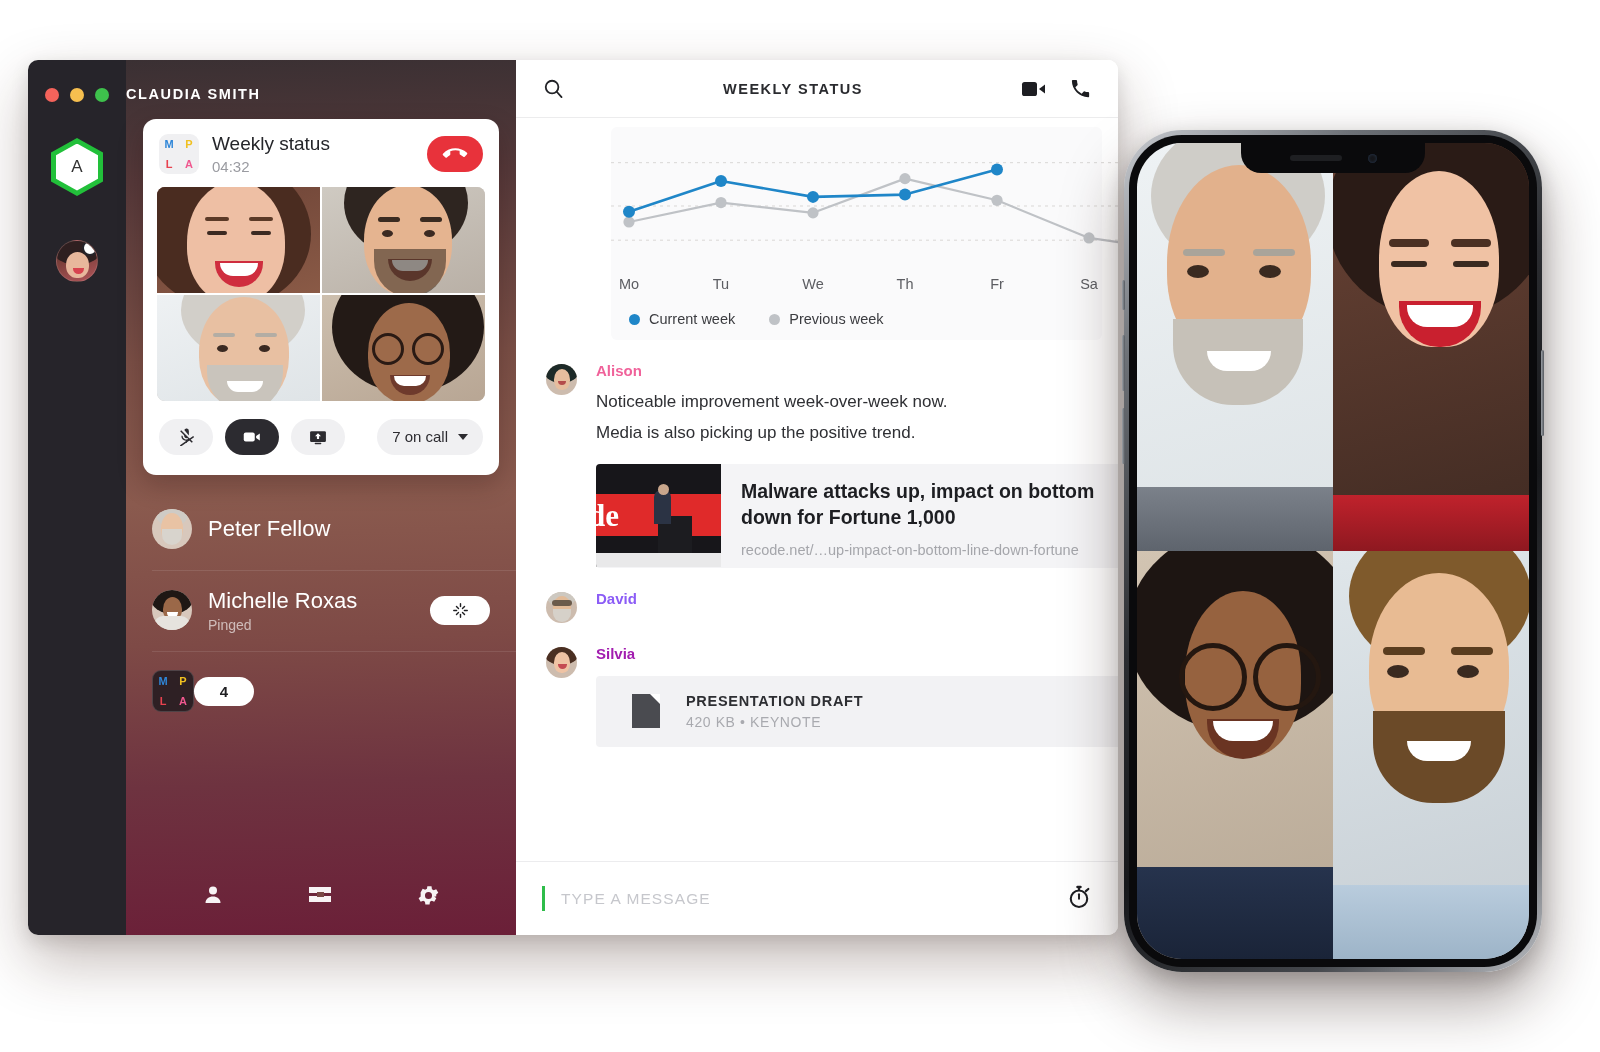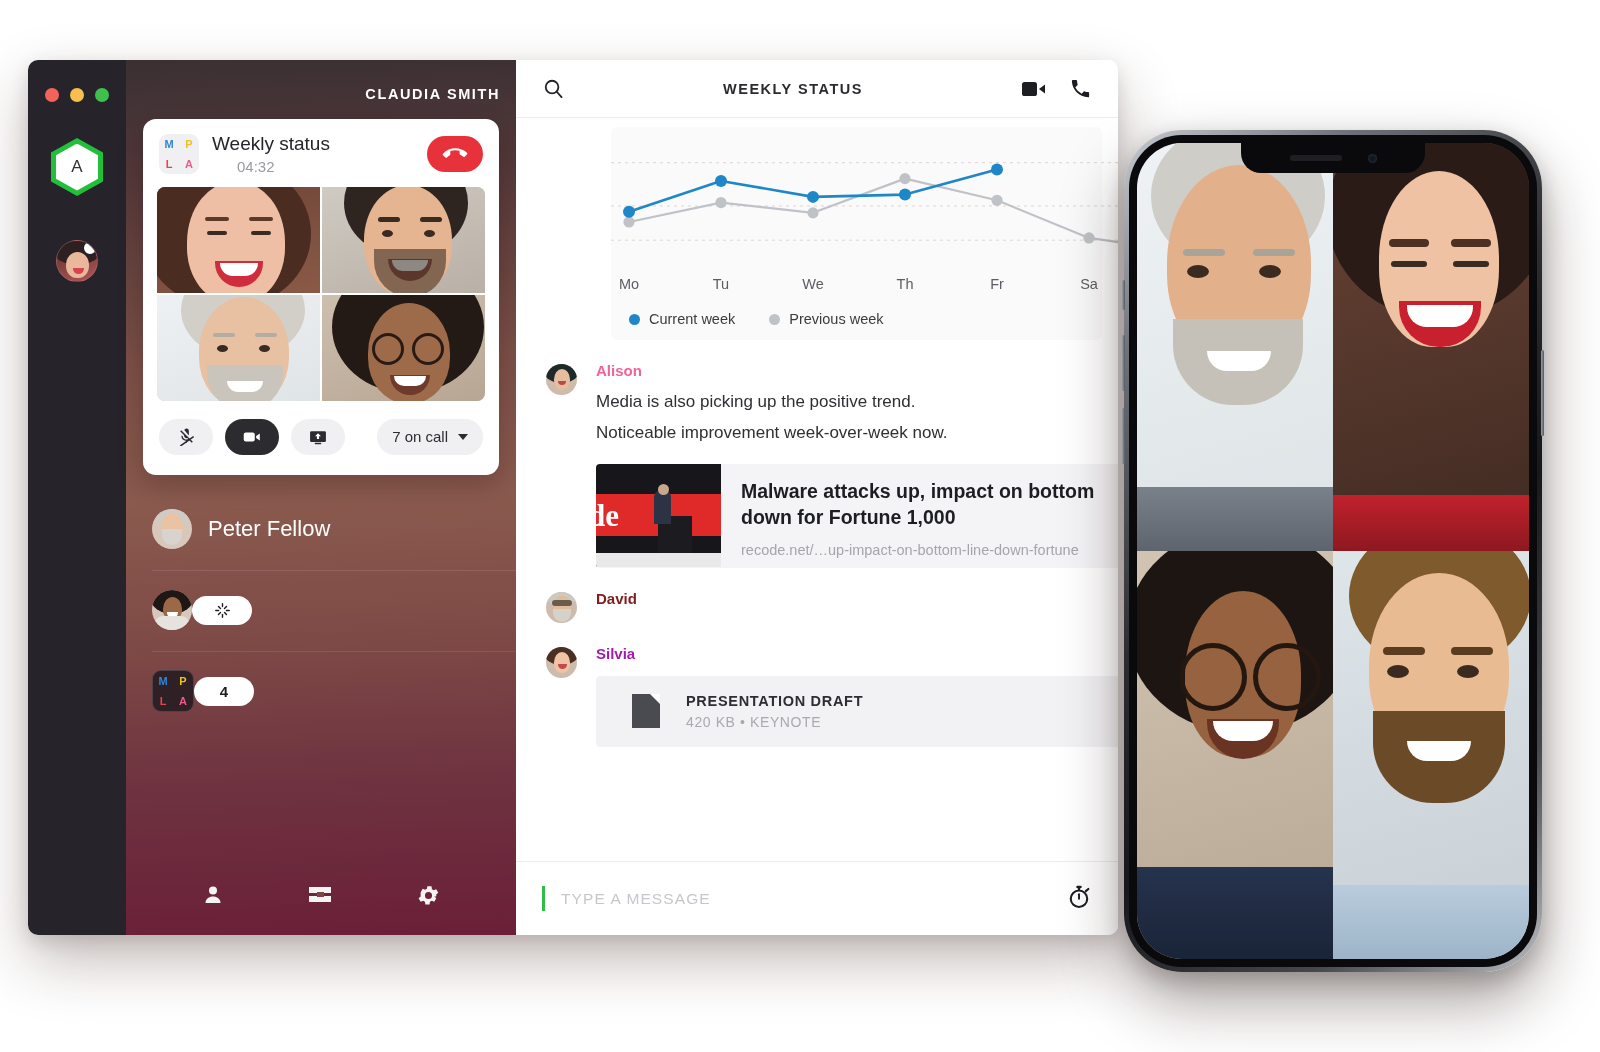--- a/index.html
+++ b/index.html
@@ -56,40 +56,40 @@
     background:#fff;border:2px solid #26242a;
   }
 
   
   .sidebar{
     width:390px;flex:0 0 390px;position:relative;
     background:linear-gradient(178deg,#3a3033 0%,#56393a 14%,#7a4f46 34%,#8a5a4e 50%,#7e4a46 66%,#6e3340 82%,#6b1f38 100%);
     display:flex;flex-direction:column;
   }
   .sb-title{
-    text-align:right;color:#fff;font-size:14.5px;letter-spacing:1.6px;
-    font-weight:600;padding:26px 16px 0;
+    text-align:left;color:#fff;font-size:14.5px;letter-spacing:1.6px;
+    font-weight:600;padding:26px 0 0;
   }
 
   
   .callcard{
     margin:17px 17px 0;background:#fff;border-radius:13px;overflow:hidden;
     box-shadow:0 10px 26px rgba(30,10,10,.22);
   }
   .cc-head{display:flex;align-items:center;padding:14px 16px 12px;}
   .mpla{
     width:40px;height:40px;border-radius:9px;background:#f0f0f2;
     display:grid;grid-template-columns:1fr 1fr;grid-template-rows:1fr 1fr;
     place-items:center;flex:0 0 40px;font-weight:700;font-size:11px;
   }
   .mpla.dark{background:#2e2024;border:1px solid rgba(255,255,255,.16);}
   .m-m{color:#2f86d8;} .m-p{color:#f0c020;} .m-l{color:#e8424f;} .m-a{color:#f0588f;}
   .cc-txt{flex:1;margin-left:13px;}
   .cc-name{font-size:19px;color:#25262a;font-weight:400;line-height:1.15;}
-  .cc-time{font-size:15px;color:#9a9ba1;margin-top:3px;margin-left:25px;}
+  .cc-time{font-size:15px;color:#9a9ba1;margin-top:3px;}
   .hangup{
     width:56px;height:36px;border-radius:18px;background:#e8323b;flex:0 0 56px;
     display:flex;align-items:center;justify-content:center;cursor:pointer;
   }
   .hangup svg{transform:rotate(133deg);}
 
   .grid2{
     margin:0 14px;border-radius:8px;overflow:hidden;
     display:grid;grid-template-columns:1fr 1fr;grid-template-rows:106px 106px;gap:2px;
   }
@@ -382,20 +382,24 @@
             <div class="cname">Peter Fellow</div>
           </div>
         </div>
 
         <div class="crow">
           <div class="cav">
             <div class="hair" style="left:-1px;top:-6px;width:42px;height:30px;background:#1e1714;"></div>
             <div class="skin" style="left:11px;top:7px;width:19px;height:24px;background:#9b6848;"></div>
             <div class="mouth" style="left:15px;top:22px;width:11px;height:6px;background:#fff;"></div>
             <div class="hair" style="left:2px;top:26px;width:36px;height:18px;border-radius:12px;background:#e6e3de;"></div>
+          </div>
+          <div class="ctxt">
+            <div class="cname">Michelle Roxas</div>
+            <div class="csub">Pinged</div>
           </div>
           <div class="badge">
             <svg width="17" height="17" viewBox="0 0 24 24">
               <g fill="#1f1f22">
                 <rect x="11" y="1.5" width="2" height="6" rx="1"></rect>
                 <rect x="11" y="16.5" width="2" height="6" rx="1"></rect>
                 <rect x="1.5" y="11" width="6" height="2" rx="1"></rect>
                 <rect x="16.5" y="11" width="6" height="2" rx="1"></rect>
                 <rect x="11" y="3" width="2" height="6" rx="1" transform="rotate(45 12 12)"></rect>
                 <rect x="11" y="15" width="2" height="6" rx="1" transform="rotate(45 12 12)"></rect>
@@ -512,22 +516,22 @@
         </div>
 
         <div class="msg">
           <div class="mav">
             <div class="hair" style="left:-2px;top:-5px;width:35px;height:24px;background:#1d2a28;"></div>
             <div class="skin" style="left:8px;top:5px;width:16px;height:21px;background:#e6bd9e;"></div>
             <div class="mouth" style="left:12px;top:17px;width:8px;height:4px;background:#b44b4b;"></div>
           </div>
           <div class="mbody">
             <div class="mname" style="color:#f0629a">Alison</div>
+            <div class="mline">Noticeable improvement week-over-week now.</div>
             <div class="mline">Media is also picking up the positive trend.</div>
-            <div class="mline">Noticeable improvement week-over-week now.</div>
 
             <div class="linkcard">
               <div class="lc-img">
                 <div class="lc-band"></div>
                 <div class="lc-de">de</div>
                 <div class="lc-pod"></div>
                 <div class="lc-person"></div>
                 <div class="lc-head"></div>
                 <div class="lc-floor"></div>
               </div>
@@ -541,21 +545,21 @@
         </div>
 
         <div class="msg">
           <div class="mav">
             <div class="hair" style="left:1px;top:-6px;width:29px;height:21px;background:#cdc8c0;"></div>
             <div class="skin" style="left:7px;top:4px;width:18px;height:23px;background:#e2bb98;"></div>
             <div class="hair" style="left:6px;top:8px;width:20px;height:6px;border-radius:3px;background:#6b5b4b;"></div>
             <div class="hair" style="left:7px;top:17px;width:18px;height:13px;border-radius:0 0 10px 10px;background:#d6d1c9;"></div>
           </div>
           <div class="mbody">
-            <div class="mname" style="color:#7f1d1d">David</div>
+            <div class="mname" style="color:#8b5cf6">David</div>
           </div>
         </div>
 
         <div class="msg">
           <div class="mav">
             <div class="hair" style="left:-2px;top:-6px;width:35px;height:24px;background:#4a2f22;"></div>
             <div class="skin" style="left:8px;top:5px;width:16px;height:21px;background:#efc3a4;"></div>
             <div class="mouth" style="left:12px;top:17px;width:9px;height:5px;background:#c44a52;"></div>
           </div>
           <div class="mbody">

